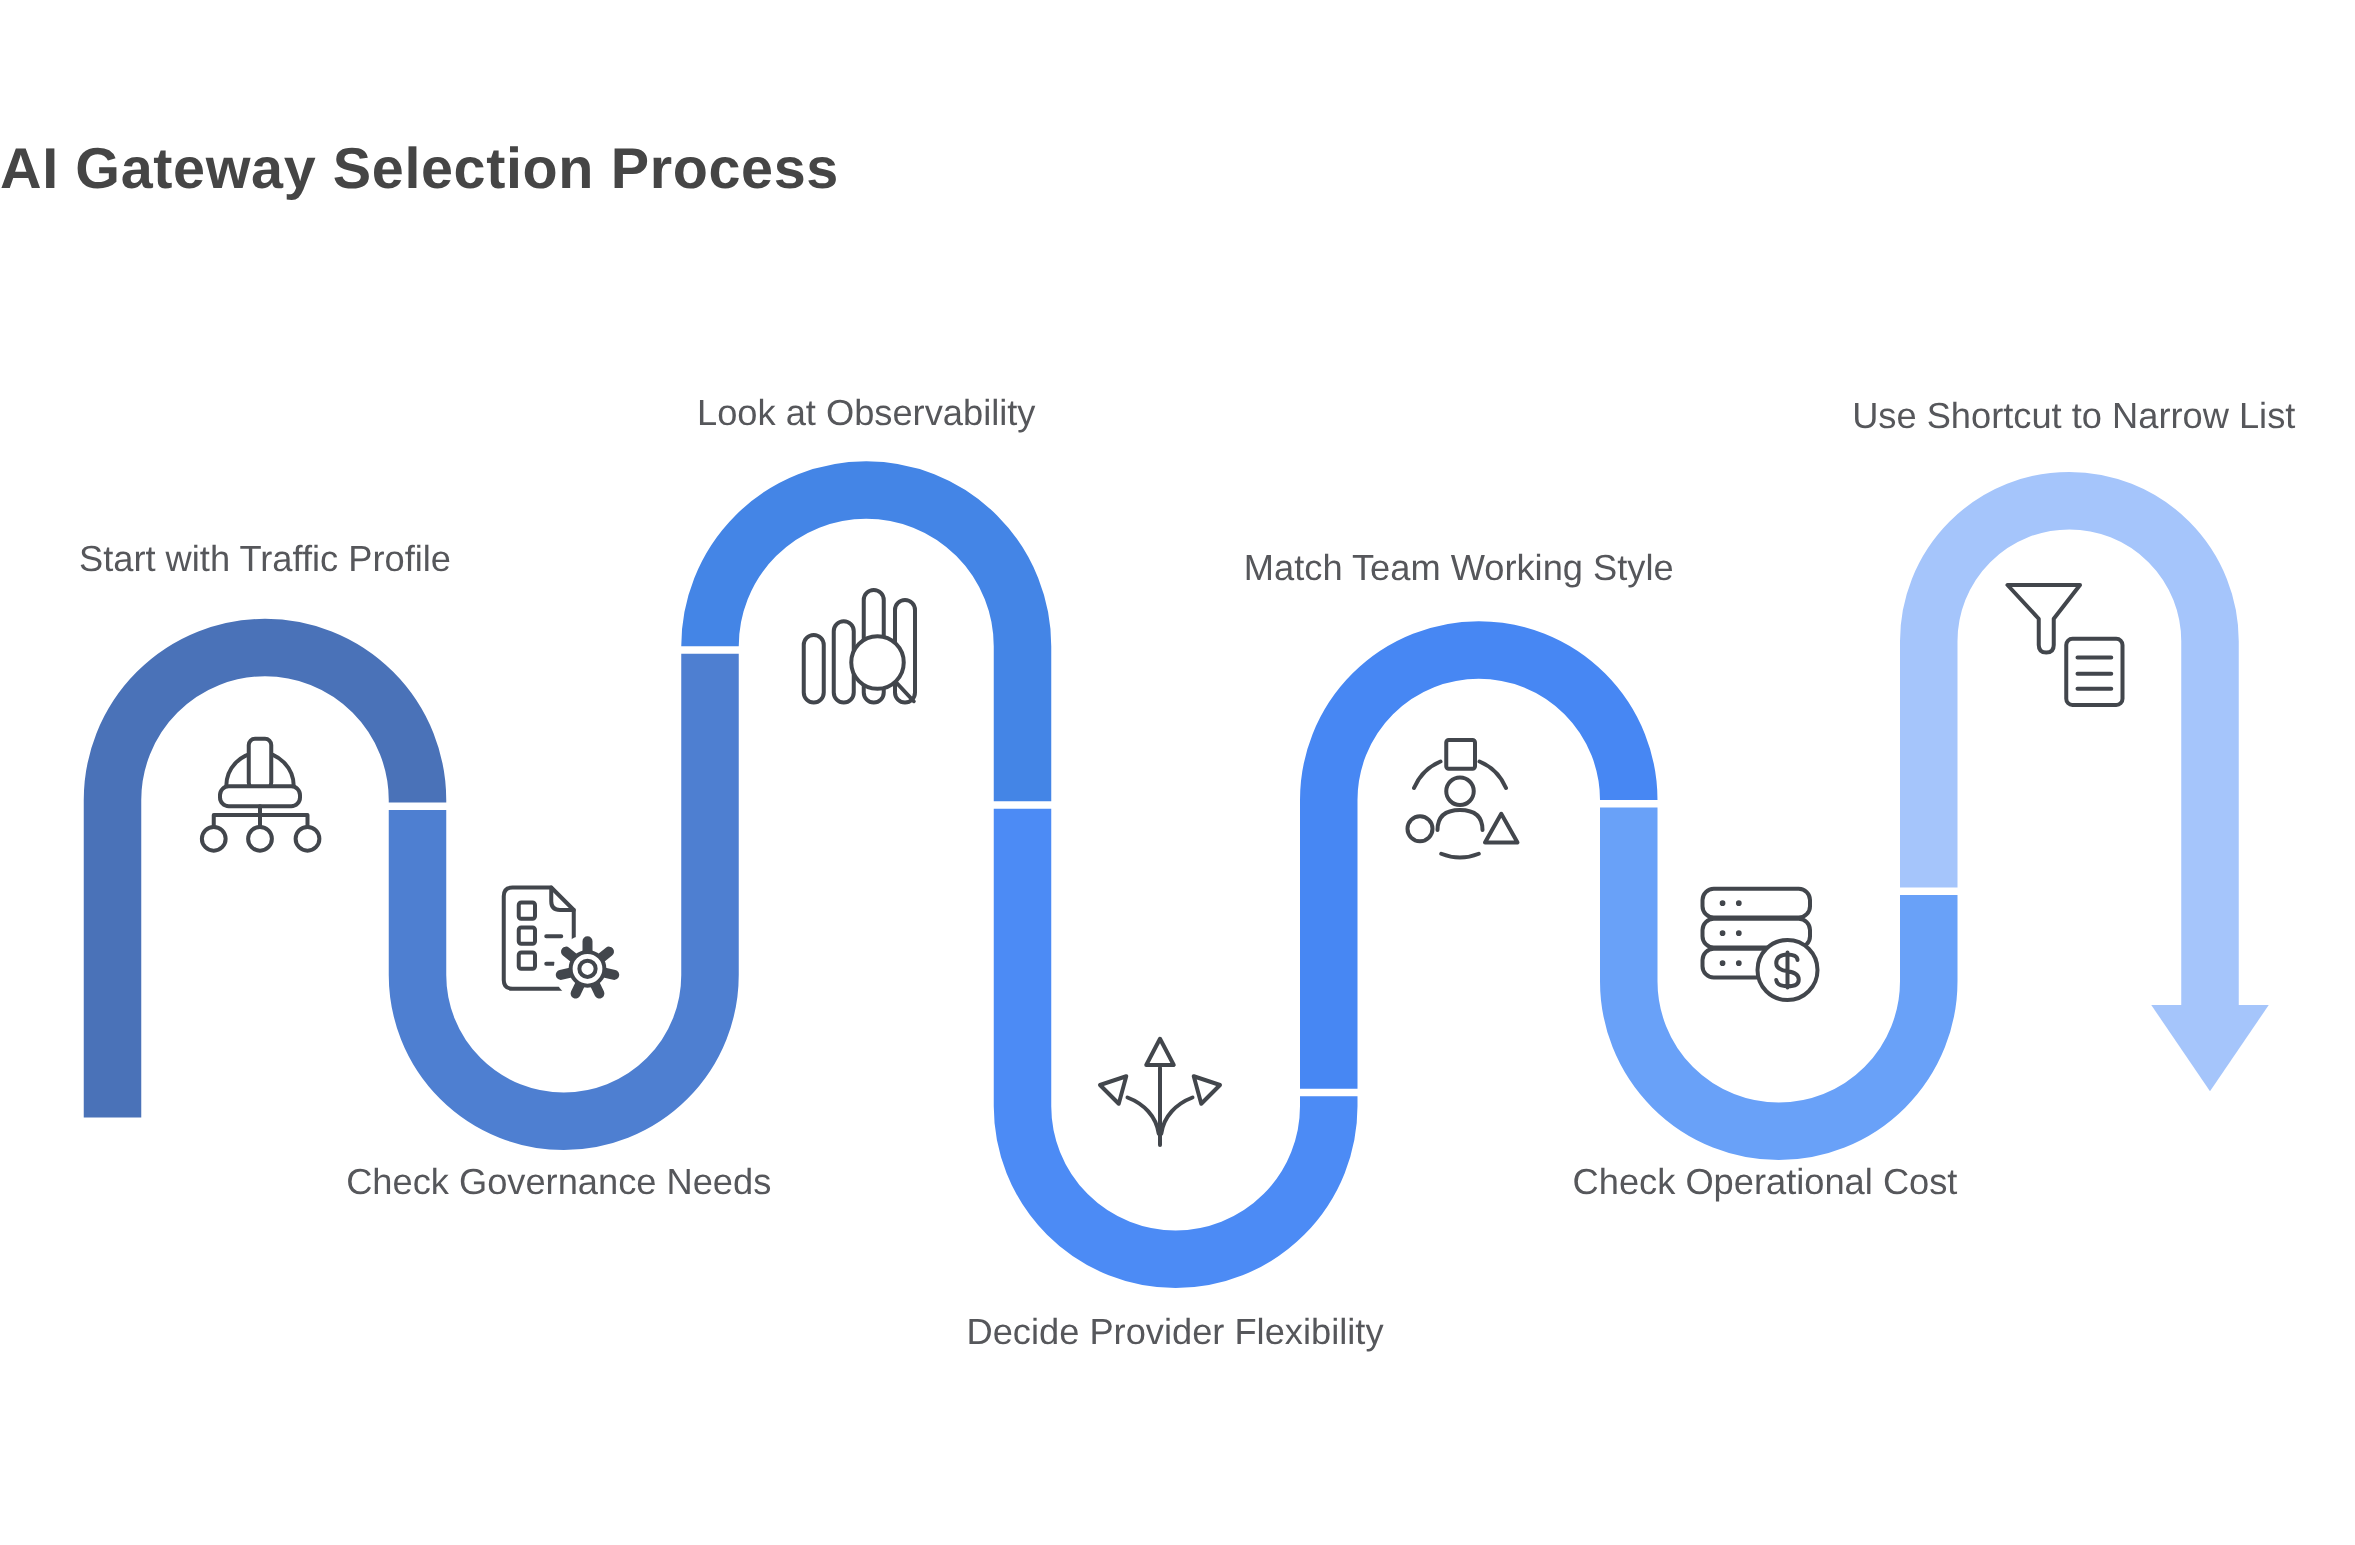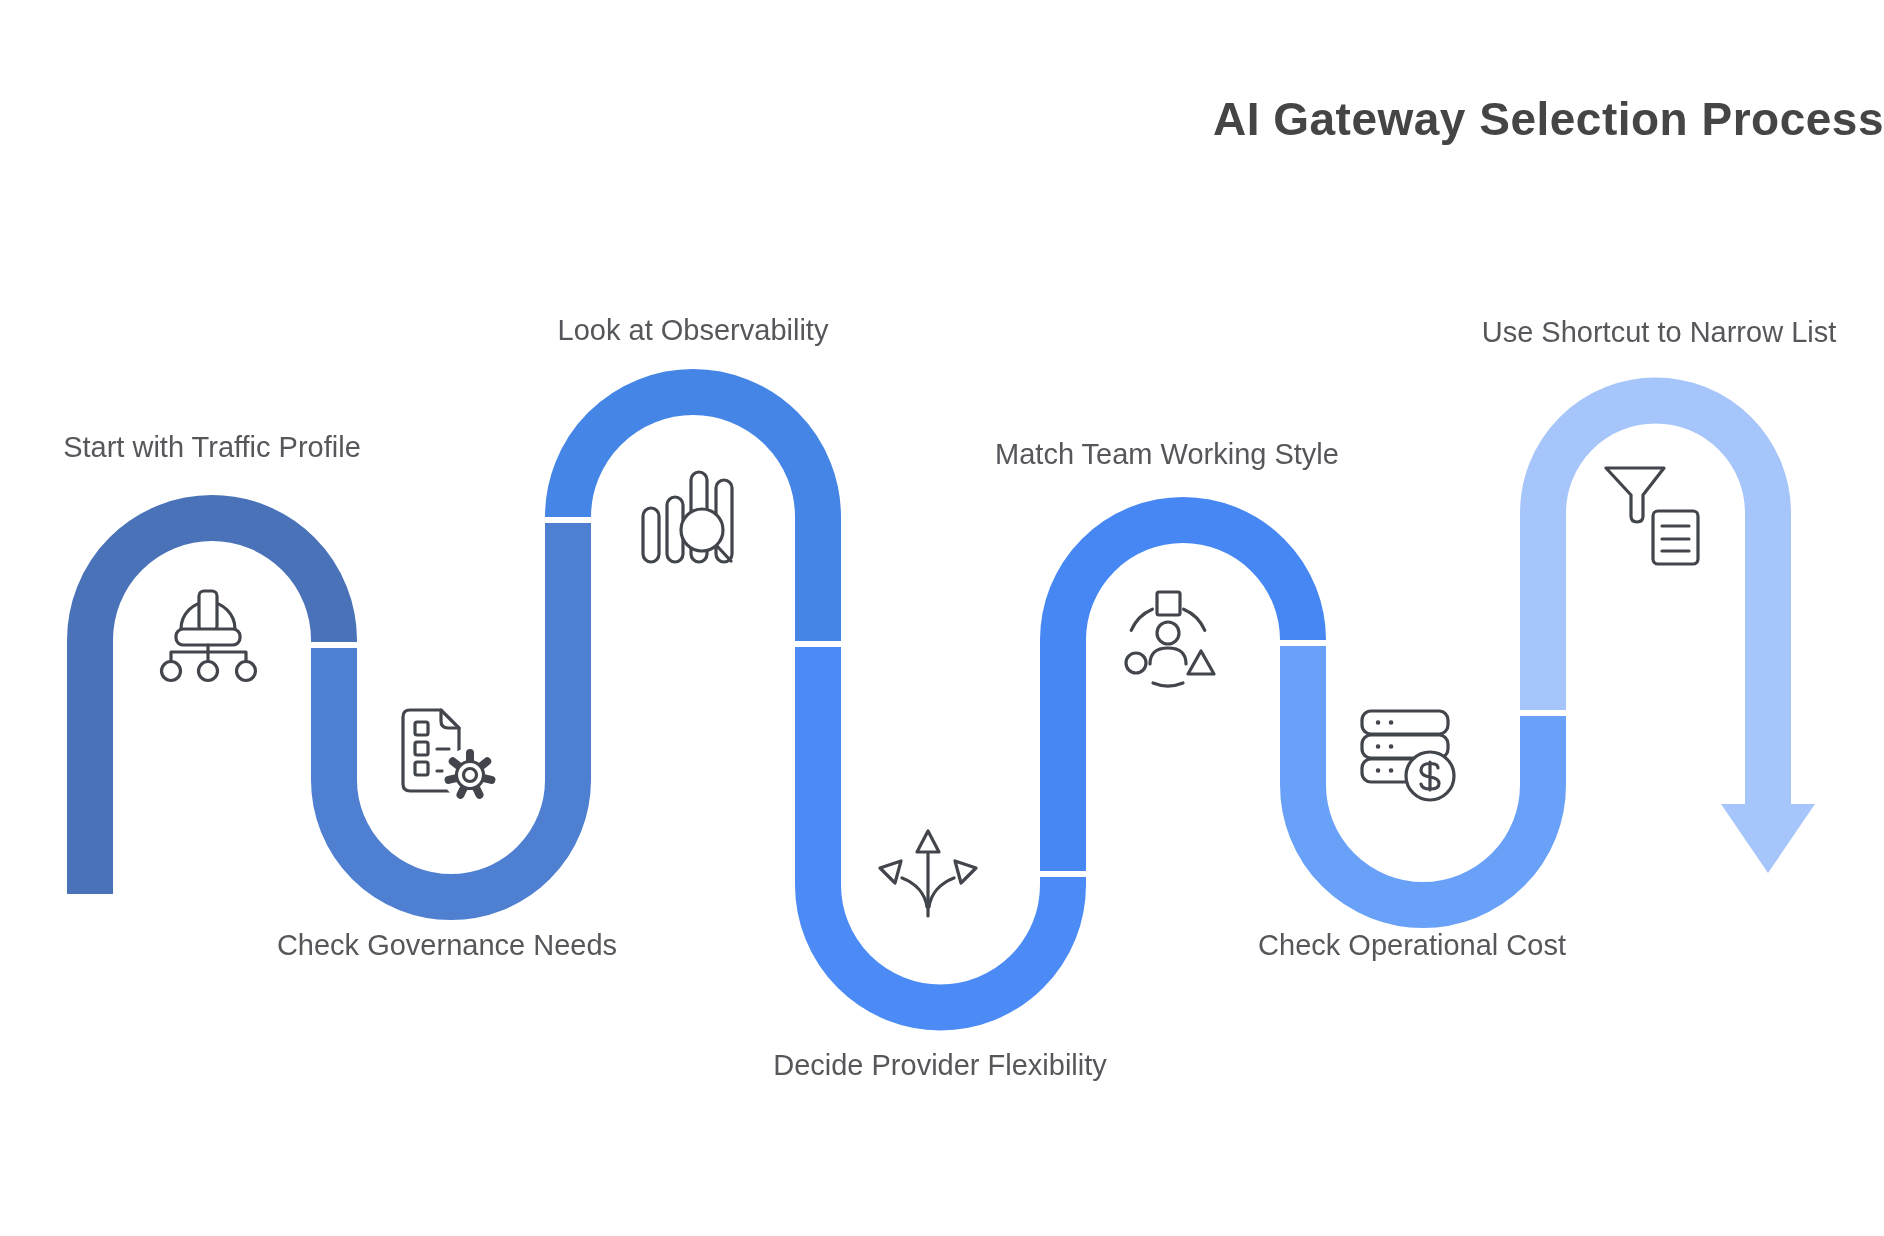--- a/index.html
+++ b/index.html
@@ -6,24 +6,24 @@
   .canvas {
     position: relative;
     width: 1884px;
     height: 1236px;
     background: #ffffff;
     overflow: hidden;
     font-family: "Liberation Sans", sans-serif;
   }
   .title {
     position: absolute;
-    top: 92px;
+    top: 107px;
     left: 0;
     width: 100%;
-    text-align: right;
+    text-align: left;
     font-size: 46px;
     font-weight: 700;
     color: #454545;
     letter-spacing: 0.5px;
   }
   svg.flow { position: absolute; left: 0; top: 0; }
   .step-label {
     font-family: "Liberation Sans", sans-serif;
     font-size: 29px;
     fill: #56575B;

